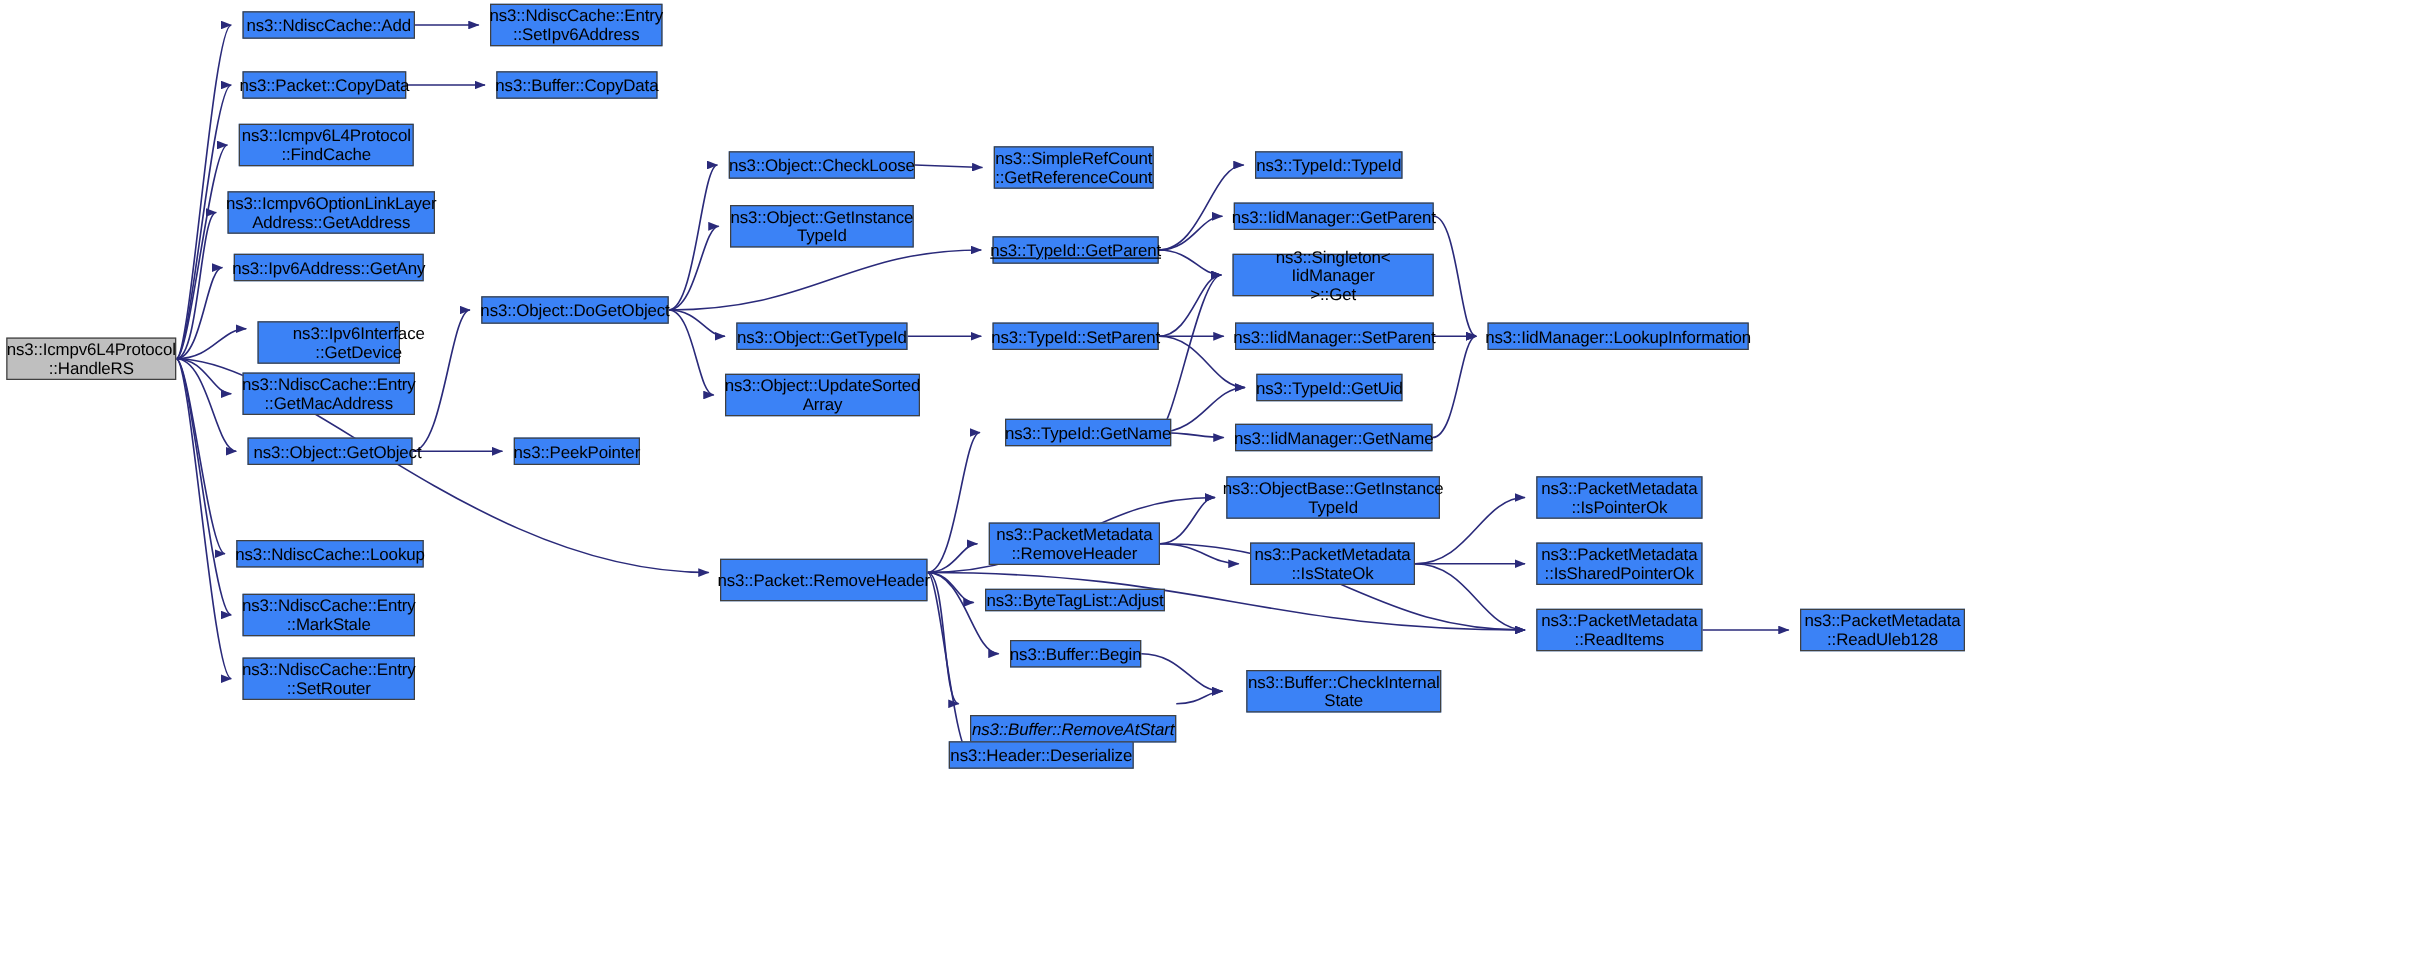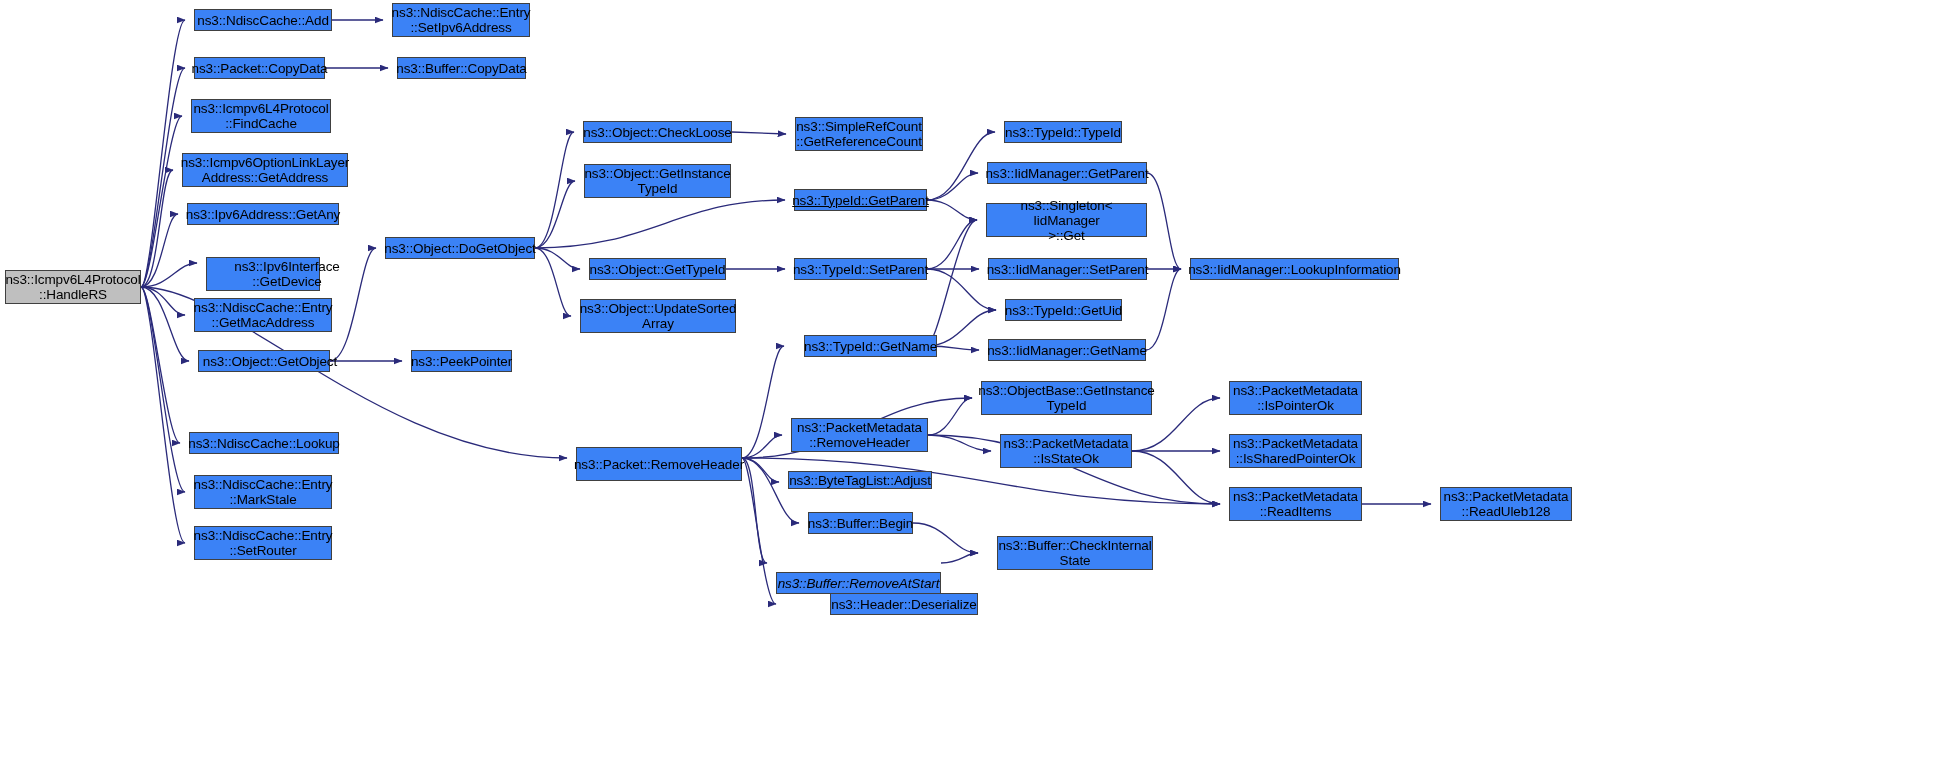--- a/index.html
+++ b/index.html
@@ -156,21 +156,21 @@
       <div class="node" style="left: 988px; top: 258px; width: 159px; height: 22px; justify-content: center;"><span class="lbl">ns3::IidManager::SetParent</span></div>
       <div class="node" style="left: 1005px; top: 299px; width: 117px; height: 22px;"><span class="lbl">ns3::TypeId::GetUid</span></div>
       <div class="node" style="left: 988px; top: 339px; width: 158px; height: 22px;"><span class="lbl">ns3::IidManager::GetName</span></div>
       <div class="node" style="left: 1190px; top: 258px; width: 209px; height: 22px;"><span class="lbl">ns3::IidManager::LookupInformation</span></div>
       <div class="node" style="left: 576px; top: 447px; width: 166px; height: 34px;"><span class="lbl">ns3::Packet::RemoveHeader</span></div>
       <div class="node" style="left: 791px; top: 418px; width: 137px; height: 34px;"><span class="lbl">ns3::PacketMetadata
 ::RemoveHeader</span></div>
       <div class="node" style="left: 788px; top: 471px; width: 144px; height: 18px;"><span class="lbl">ns3::ByteTagList::Adjust</span></div>
       <div class="node" style="left: 808px; top: 512px; width: 105px; height: 22px;"><span class="lbl">ns3::Buffer::Begin</span></div>
       <div class="node" style="left: 776px; top: 572px; width: 165px; height: 22px; font-style: italic;"><span class="lbl">ns3::Buffer::RemoveAtStart</span></div>
-      <div class="node" style="left: 830px; top: 593px; width: 148px; height: 22px;"><span class="lbl">ns3::Header::Deserialize</span></div>
+      <div class="node" style="left: 759px; top: 593px; width: 148px; height: 22px;"><span class="lbl">ns3::Header::Deserialize</span></div>
       <div class="node" style="left: 981px; top: 381px; width: 171px; height: 34px;"><span class="lbl">ns3::ObjectBase::GetInstance
 TypeId</span></div>
       <div class="node" style="left: 1000px; top: 434px; width: 132px; height: 34px;"><span class="lbl">ns3::PacketMetadata
 ::IsStateOk</span></div>
       <div class="node" style="left: 987px; top: 536px; width: 156px; height: 34px; margin-left: 10px;"><span class="lbl">ns3::Buffer::CheckInternal
 State</span></div>
       <div class="node" style="left: 1229px; top: 381px; width: 133px; height: 34px;"><span class="lbl">ns3::PacketMetadata
 ::IsPointerOk</span></div>
       <div class="node" style="left: 1229px; top: 434px; width: 133px; height: 34px;"><span class="lbl">ns3::PacketMetadata
 ::IsSharedPointerOk</span></div>

